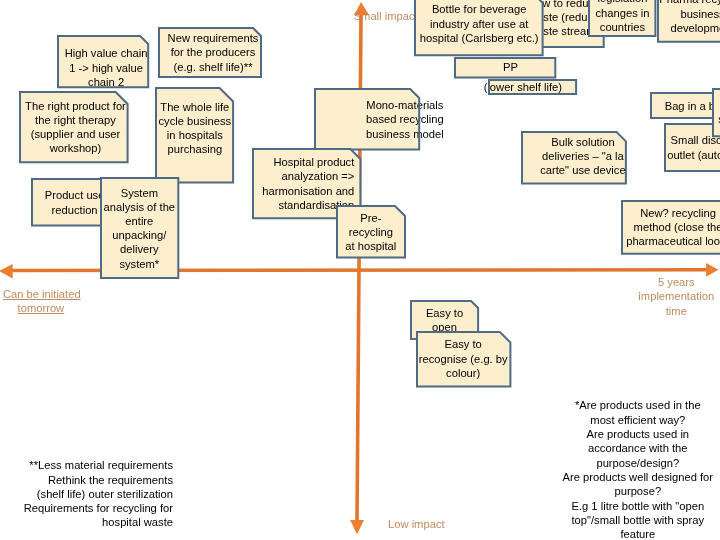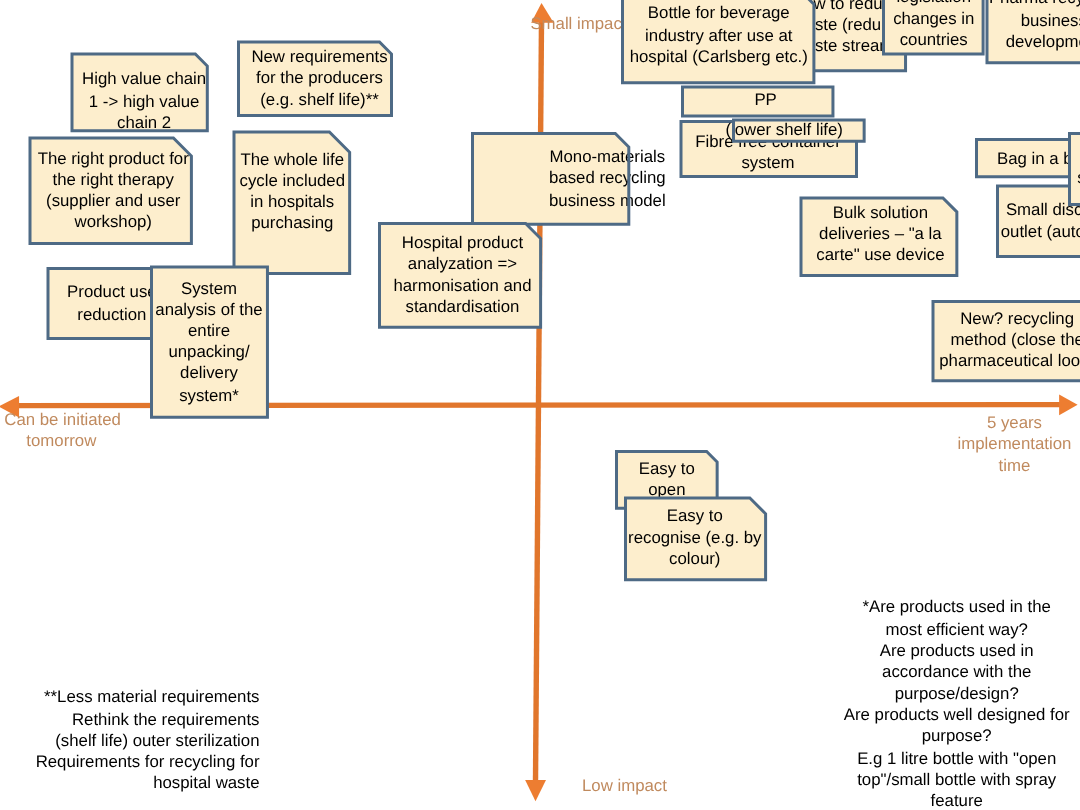--- a/index.html
+++ b/index.html
@@ -32,21 +32,21 @@
     </g>
     <g>
       <line x1="12" y1="270.4" x2="707" y2="269.8" stroke="#e1762c" stroke-width="3.5"></line>
       <polygon points="-1,271 12.7,264 12.7,278.4" fill="#ed7d31"></polygon>
       <polygon points="718.4,269.8 706.1,263 706.1,276.8" fill="#ed7d31"></polygon>
     </g>
   </svg>
 
   <div class="axis-label" style="left:353.6px;top:8.5px;text-align:left;">Small impact</div>
   <div class="axis-label" style="left:388px;top:516.9px;text-align:left;">Low impact</div>
-  <div class="axis-label" style="left:2.9px;top:273px;width:76px;">Can be initiated
+  <div class="axis-label" style="left:2.9px;top:287px;width:76px;text-decoration:underline;">Can be initiated
 tomorrow</div>
   <div class="axis-label" style="left:617.3px;top:275.1px;width:118px;">5 years
 implementation
 time</div>
 
   <div class="footnote" style="left:3px;top:458.3px;width:170px;line-height:14.2px;text-align:right;">**Less material requirements
 Rethink the requirements
 (shelf life) outer sterilization
 Requirements for recycling for
 hospital waste</div>
@@ -107,30 +107,20 @@
     </div>
     <div class="note" style="left: 454.4px; top: 56.8px; width: 112px; height: 21.4px;">
       <svg width="102.3" height="21.4">
         <polygon points="1,1 101.3,1 101.3,20.4 1,20.4" fill="#fdeecd" stroke="none"></polygon>
       </svg>
       <div class="txt" style="box-sizing: border-box;">PP</div>
       <svg width="102.3" height="21.4">
         <polygon points="1,1 101.3,1 101.3,20.4 1,20.4" fill="none" stroke="#4e6a85" stroke-width="2"></polygon>
       </svg>
     </div>
-    <div class="note" style="left: 452.5px; top: 80.2px; width: 119px; height: 38.6px;">
-      <svg width="119" height="38.6">
-        <polygon points="1,1 118,1 118,37.6 1,37.6" fill="#fdeecd" stroke="none"></polygon>
-      </svg>
-      <div class="txt" style="margin-top: 2.9px; box-sizing: border-box;">Fibre free container
-system</div>
-      <svg width="119" height="38.6">
-        <polygon points="1,1 118,1 118,37.6 1,37.6" fill="none" stroke="#4e6a85" stroke-width="2"></polygon>
-      </svg>
-    </div>
     <div class="note" style="left: 488.3px; top: 79px; width: 69px; height: 16.1px;">
       <svg width="89.1" height="16.1">
         <polygon points="1,1 88.1,1 88.1,15.100000000000001 1,15.100000000000001" fill="#fdeecd" stroke="none"></polygon>
       </svg>
       <div class="txt" style="box-sizing: border-box;">(lower shelf life)</div>
       <svg width="89.1" height="16.1">
         <polygon points="1,1 88.1,1 88.1,15.100000000000001 1,15.100000000000001" fill="none" stroke="#4e6a85" stroke-width="2"></polygon>
       </svg>
     </div>
     <div class="note" style="left: 650.4px; top: 92.4px; width: 91.4px; height: 26.9px;">
@@ -166,32 +156,32 @@
       <svg width="106.2" height="62.5">
         <polygon points="1,1 96.2,1 105.2,10 105.2,61.5 1,61.5" fill="#fdeecd" stroke="none"></polygon>
       </svg>
       <div class="txt" style="padding-left: 4px; box-sizing: border-box; margin-left: 36px;">Mono-materials
 based recycling
 business model</div>
       <svg width="106.2" height="62.5">
         <polygon points="1,1 96.2,1 105.2,10 105.2,61.5 1,61.5" fill="none" stroke="#4e6a85" stroke-width="2"></polygon>
       </svg>
     </div>
-    <div class="note" style="left: 533px; top: 130.9px; width: 105.9px; height: 51px;">
+    <div class="note" style="left: 521px; top: 130.9px; width: 105.9px; height: 51px; padding-left: 16px;">
       <svg width="105.9" height="53.6">
         <polygon points="1,1 95.60000000000001,1 104.9,10.3 104.9,52.6 1,52.6" fill="#fdeecd" stroke="none"></polygon>
       </svg>
       <div class="txt" style="padding-left: 2px; box-sizing: border-box;">Bulk solution
 deliveries – "a la
 carte" use device</div>
       <svg width="105.9" height="53.6">
         <polygon points="1,1 95.60000000000001,1 104.9,10.3 104.9,52.6 1,52.6" fill="none" stroke="#4e6a85" stroke-width="2"></polygon>
       </svg>
     </div>
-    <div class="note" style="left: 47px; top: 34.8px; width: 92.2px; height: 66px; border-radius: 20px;">
+    <div class="note" style="left: 57px; top: 34.8px; width: 92.2px; height: 66px; border-radius: 20px;">
       <svg width="92.2" height="53.2">
         <polygon points="1,1 83.2,1 91.2,9 91.2,52.2 1,52.2" fill="#fdeecd" stroke="none"></polygon>
       </svg>
       <div class="txt" style="padding-left: 6px; box-sizing: border-box;">High value chain
 1 -&gt; high value
 chain 2</div>
       <svg width="92.2" height="53.2">
         <polygon points="1,1 83.2,1 91.2,9 91.2,52.2 1,52.2" fill="none" stroke="#4e6a85" stroke-width="2"></polygon>
       </svg>
     </div>
@@ -216,32 +206,32 @@
 (e.g. shelf life)**</div>
       <svg width="104" height="51">
         <polygon points="1,1 95,1 103,9 103,50 1,50" fill="none" stroke="#4e6a85" stroke-width="2"></polygon>
       </svg>
     </div>
     <div class="note" style="left: 155.3px; top: 87px; width: 79.1px; height: 96.4px;">
       <svg width="79.1" height="96.4">
         <polygon points="1,1 64.6,1 78.1,14.5 78.1,95.4 1,95.4" fill="#fdeecd" stroke="none"></polygon>
       </svg>
       <div class="txt" style="margin-top: -7px; box-sizing: border-box;">The whole life
-cycle included
+cycle business
 in hospitals
 purchasing</div>
       <svg width="79.1" height="96.4">
         <polygon points="1,1 64.6,1 78.1,14.5 78.1,95.4 1,95.4" fill="none" stroke="#4e6a85" stroke-width="2"></polygon>
       </svg>
     </div>
     <div class="note" style="left: 251.6px; top: 148.1px; width: 109.4px; height: 71.2px;">
       <svg width="109.4" height="71.2">
         <polygon points="1,1 98.4,1 108.4,11 108.4,70.2 1,70.2" fill="#fdeecd" stroke="none"></polygon>
       </svg>
-      <div class="txt" style="padding-left: 4px; box-sizing: border-box;">Hospital product
+      <div class="txt" style="padding-left: 4px; box-sizing: border-box; text-align: right;">Hospital product
 analyzation =&gt;
 harmonisation and
 standardisation</div>
       <svg width="109.4" height="71.2">
         <polygon points="1,1 98.4,1 108.4,11 108.4,70.2 1,70.2" fill="none" stroke="#4e6a85" stroke-width="2"></polygon>
       </svg>
     </div>
     <div class="note" style="left: 30.6px; top: 178.3px; width: 88px; height: 48.6px;">
       <svg width="88" height="48.6">
         <polygon points="1,1 87,1 87,47.6 1,47.6" fill="#fdeecd" stroke="none"></polygon>
@@ -259,20 +249,31 @@
       <div class="txt" style="box-sizing: border-box;">System
 analysis of the
 entire
 unpacking/
 delivery
 system*</div>
       <svg width="79.3" height="102.1">
         <polygon points="1,1 78.3,1 78.3,101.1 1,101.1" fill="none" stroke="#4e6a85" stroke-width="2"></polygon>
       </svg>
     </div>
+    <div class="note" style="left: 335.8px; top: 205.4px; width: 70px; height: 53.6px;">
+      <svg width="70" height="53.6">
+        <polygon points="1,1 59,1 69,11 69,52.6 1,52.6" fill="#fdeecd" stroke="none"></polygon>
+      </svg>
+      <div class="txt" style="box-sizing: border-box;">Pre-
+recycling
+at hospital</div>
+      <svg width="70" height="53.6">
+        <polygon points="1,1 59,1 69,11 69,52.6 1,52.6" fill="none" stroke="#4e6a85" stroke-width="2"></polygon>
+      </svg>
+    </div>
     <div class="note" style="left: 621.1px; top: 199.7px; width: 114px; height: 54.8px;">
       <svg width="114" height="54.8">
         <polygon points="1,1 113,1 113,53.8 1,53.8" fill="#fdeecd" stroke="none"></polygon>
       </svg>
       <div class="txt" style="box-sizing: border-box;">New? recycling
 method (close the
 pharmaceutical loop)</div>
       <svg width="114" height="54.8">
         <polygon points="1,1 113,1 113,53.8 1,53.8" fill="none" stroke="#4e6a85" stroke-width="2"></polygon>
       </svg>

